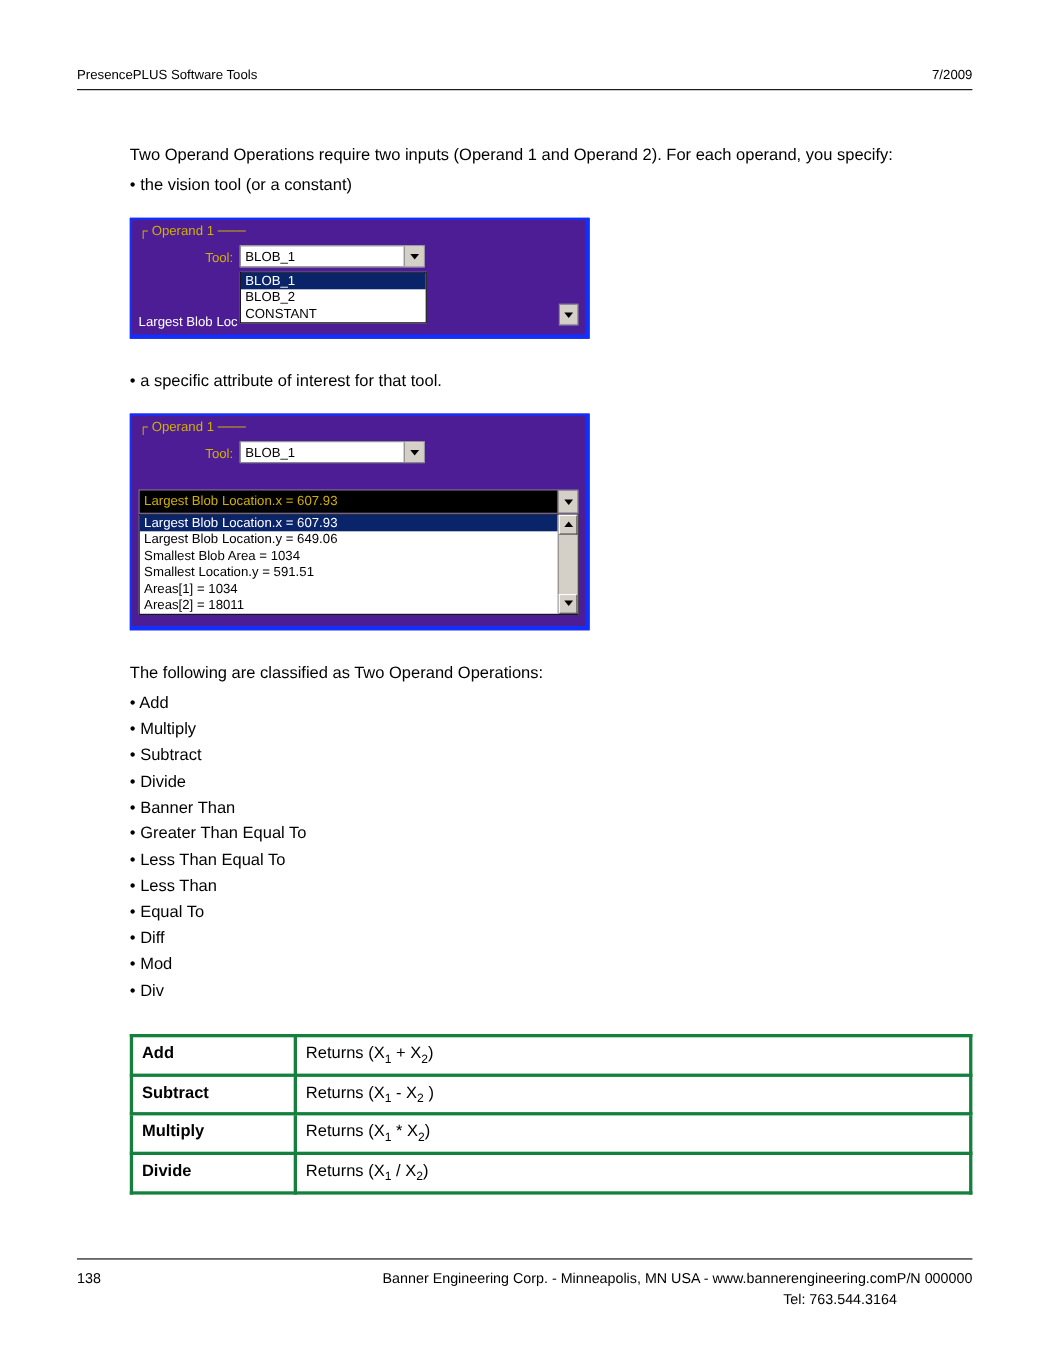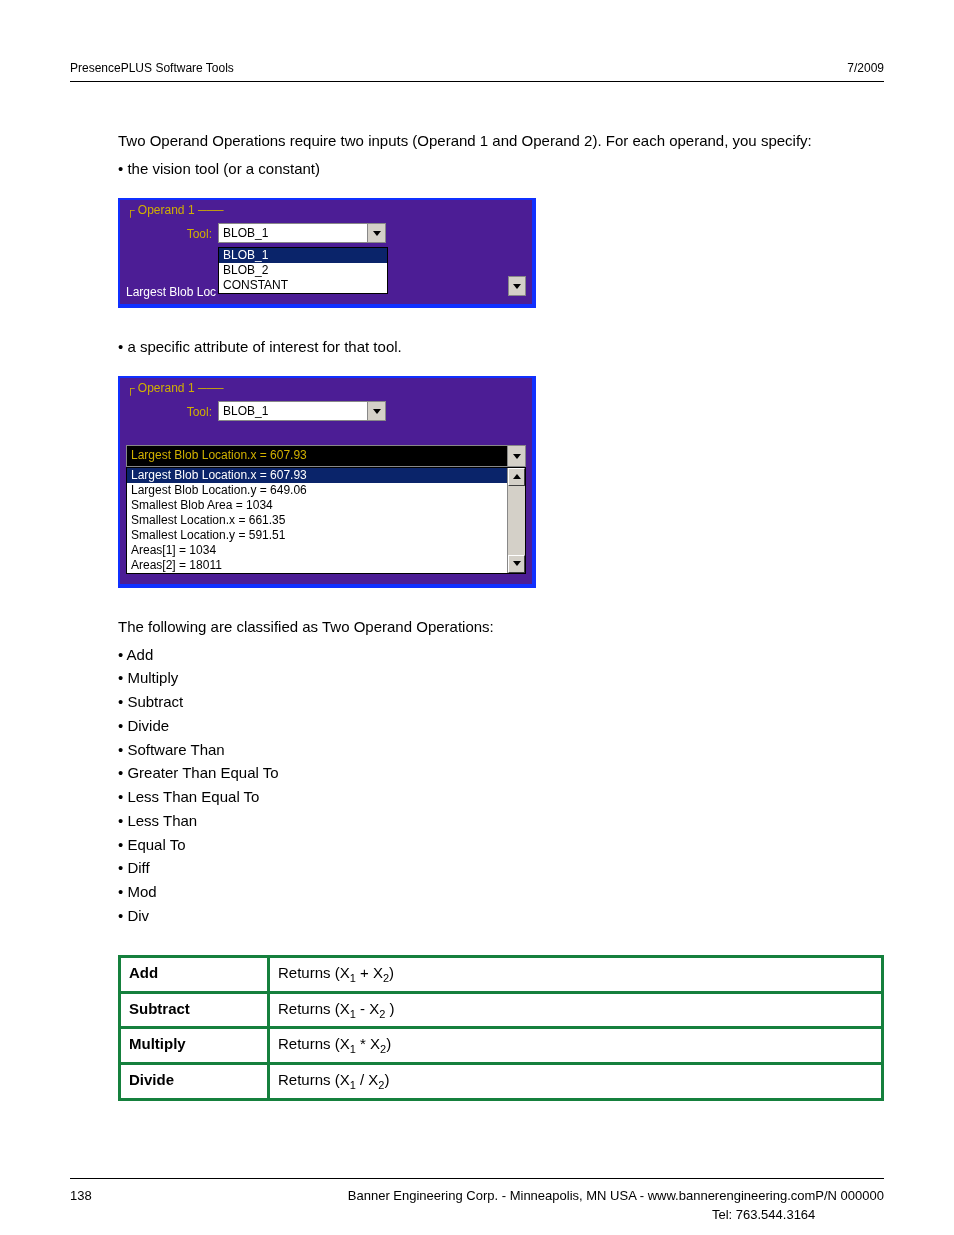--- a/index.html
+++ b/index.html
@@ -108,21 +108,21 @@
   }
   table.ops td {
     border: 3px solid #15803d;
     padding: 4px 8px;
     vertical-align: top;
   }
   table.ops td.name { width: 130px; font-weight: bold; }
   sub { font-size: 11px; vertical-align: sub; }
 
   .footer {
-    margin-top: 77px;
+    margin-top: 58px;
     border-top: 1px solid #000;
     padding-top: 8px;
     font-size: 13px;
     display:flex;
     justify-content:space-between;
     align-items:flex-start;
   }
   .footer .center { text-align:right; flex:1; }
 </style>
 </head>
@@ -184,21 +184,20 @@
         <div class="val">Largest Blob Location.x = 607.93</div>
         <div class="btn">
             <div class="dd-tri"></div>
           </div>
       </div>
       <div class="attr-list">
         <div class="opts">
           <div class="opt sel">Largest Blob Location.x = 607.93</div>
           <div class="opt">Largest Blob Location.y = 649.06</div>
           <div class="opt">Smallest Blob Area = 1034</div>
-          <div class="opt">Smallest Location.x = 661.35</div>
           <div class="opt">Smallest Location.y = 591.51</div>
           <div class="opt">Areas[1] = 1034</div>
           <div class="opt">Areas[2] = 18011</div>
         </div>
         <div class="scrollbar">
           <div class="sbtn">
               <div class="up-tri"></div>
             </div>
           <div class="sbtn">
               <div class="dn-tri"></div>
@@ -207,21 +206,21 @@
       </div>
     </div>
   </div>
 
   <p>The following are classified as Two Operand Operations:</p>
   <div class="ops-list">
     <p class="bullet">• Add</p>
     <p class="bullet">• Multiply</p>
     <p class="bullet">• Subtract</p>
     <p class="bullet">• Divide</p>
-    <p class="bullet">• Software Than</p>
+    <p class="bullet">• Banner Than</p>
     <p class="bullet">• Greater Than Equal To</p>
     <p class="bullet">• Less Than Equal To</p>
     <p class="bullet">• Less Than</p>
     <p class="bullet">• Equal To</p>
     <p class="bullet">• Diff</p>
     <p class="bullet">• Mod</p>
     <p class="bullet">• Div</p>
   </div>
 
   <table class="ops">

